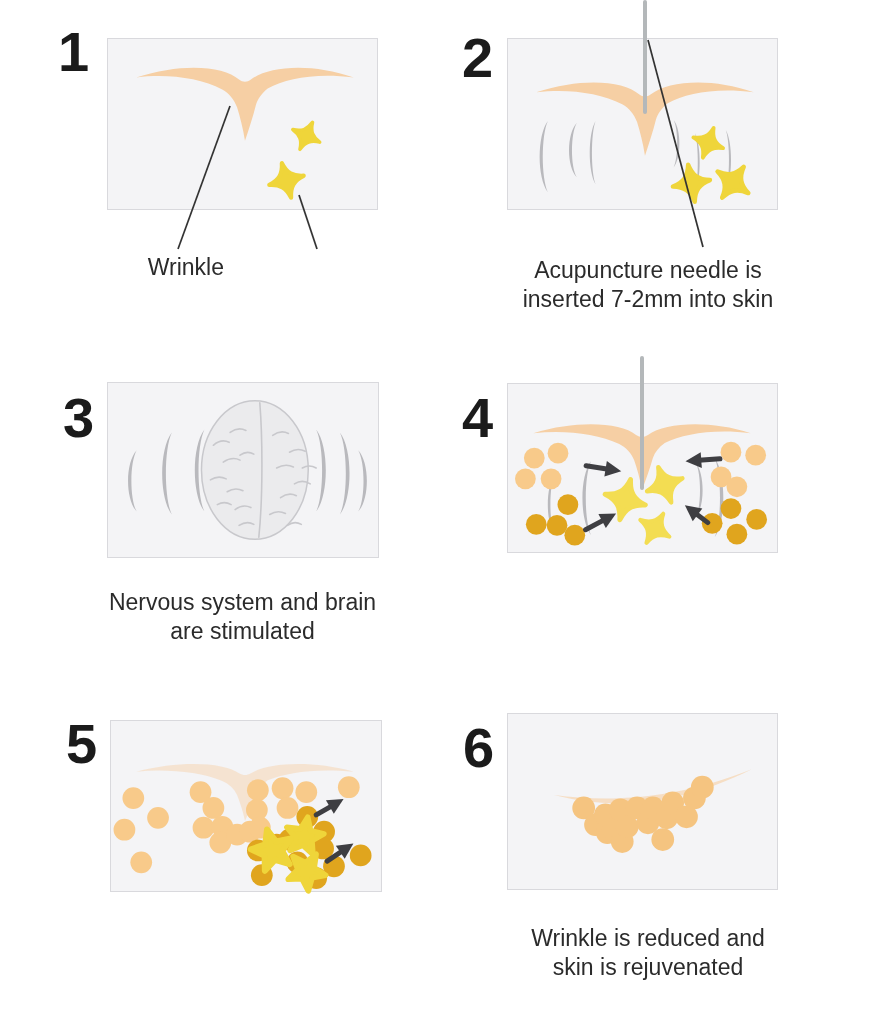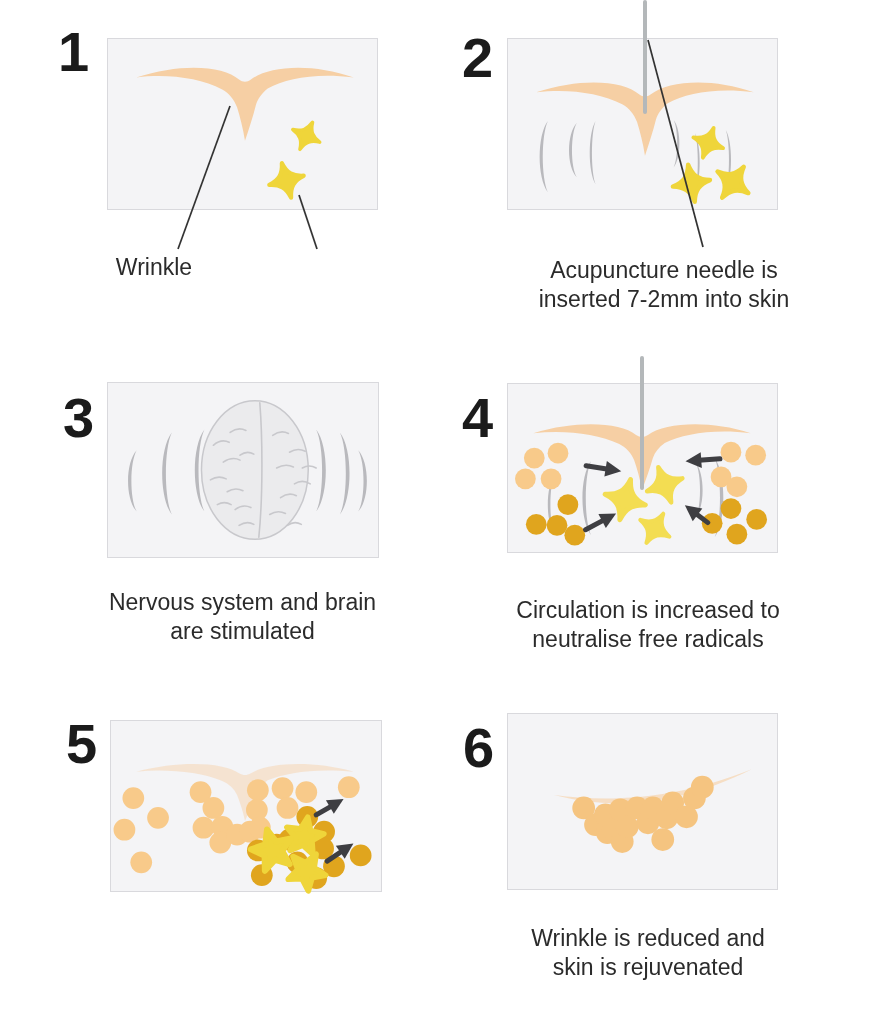--- a/index.html
+++ b/index.html
@@ -4,21 +4,21 @@
 <style>
   html,body{margin:0;padding:0;background:#fff;}
   .page{position:relative;width:881px;height:1024px;background:#ffffff;
         font-family:"Liberation Sans",sans-serif;overflow:hidden;}
   .panel{position:absolute;}
   .num{position:absolute;font-size:56px;font-weight:600;color:#1b1b1b;line-height:1;}
   .box{position:absolute;background:var(--box-bg);border:1.5px solid var(--box-border);box-sizing:border-box;}
   .art{position:absolute;left:0;top:0;width:100%;height:100%;overflow:visible;}
   .overlay{position:absolute;left:0;top:0;overflow:visible;pointer-events:none;}
   .caption{position:absolute;text-align:center;font-size:23px;line-height:29px;color:var(--text);}
-  .lbl{position:absolute;text-align:center;font-size:23px;color:var(--text);}
+  .lbl{position:absolute;text-align:right;font-size:23px;color:var(--text);}
   
   .wr{fill:var(--wrinkle);}
   .wr-faded{fill:var(--wrinkle);opacity:.45;}
   .smile{fill:var(--wrinkle);opacity:.6;}
   .star{fill:var(--star-yellow);stroke:var(--star-yellow);stroke-width:12;stroke-linejoin:round;}
   .star2{fill:var(--star-light);stroke:var(--star-light);stroke-width:12;stroke-linejoin:round;}
   .star5{fill:var(--star-yellow);stroke:var(--star-yellow);stroke-width:14;stroke-linejoin:round;}
   .arc{fill:var(--arc-gray);}
   .dl{fill:var(--dot-light);}
   .dg{fill:var(--dot-gold);}
@@ -79,21 +79,21 @@
           <use href="#star-sym" class="star" transform="translate(202,105) scale(0.32) rotate(20)"></use>
           <use href="#star-sym" class="star" transform="translate(185,146) scale(0.38) rotate(-10)"></use>
           <use href="#star-sym" class="star" transform="translate(227,145) scale(0.38) rotate(35)"></use>
         </g>
       </svg>
     </div>
     <svg class="overlay" width="441" height="320" viewBox="0 0 441 320">
       <line class="needle" x1="205" y1="2" x2="205" y2="112"></line>
       <line class="pline" x1="208" y1="40" x2="263" y2="247"></line>
     </svg>
-    <div class="caption" style="left:16px;top:256px;width:416px;">
+    <div class="caption" style="left:0;top:256px;width:416px;">
       <div>Acupuncture needle is</div>
       <div>inserted 7-2mm into skin</div>
     </div>
   </section>
 
   <section class="panel" style="left:40px;top:370px;width:360px;height:290px">
     <div class="num" style="left:23px;top:20px;">3</div>
     <div class="box" style="left:67px;top:12px;width:272px;height:176px;">
       <svg class="art" viewBox="0 0 272 176">
         <g>
@@ -185,24 +185,20 @@
           <g transform="translate(180,124) rotate(-143)">
               <line x1="-27" y1="0" x2="-8" y2="0"></line>
               <path d="M2,0 L-14,-8 L-14,8 Z"></path>
             </g>
         </g>
       </svg>
     </div>
     <svg class="overlay" width="441" height="290" viewBox="0 0 441 290">
       <line class="needle" x1="202" y1="-12" x2="202" y2="118"></line>
     </svg>
-    <div class="caption" style="left:0;top:226px;width:416px;">
-      <div>Circulation is increased to</div>
-      <div>neutralise free radicals</div>
-    </div>
   </section>
 
   <section class="panel" style="left:40px;top:690px;width:360px;height:320px">
     <div class="num" style="left:26px;top:26px;">5</div>
     <div class="box" style="left:70px;top:30px;width:272px;height:172px;">
       <svg class="art" viewBox="0 0 272 172">
         <use href="#wrinkle-sym" class="wr-faded" transform="translate(25,42) scale(1,0.78)"></use>
         <g>
           <circle class="dl" cx="22" cy="78" r="11"></circle>
             <circle class="dl" cx="13" cy="110" r="11"></circle>

